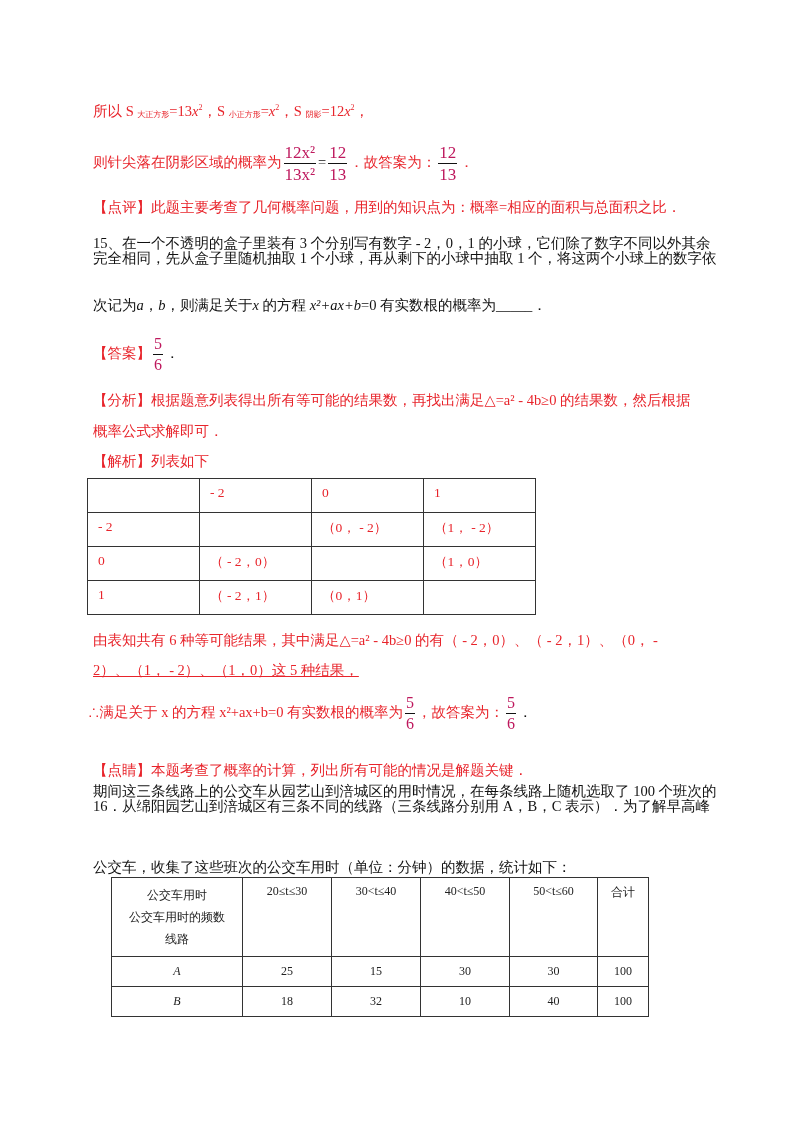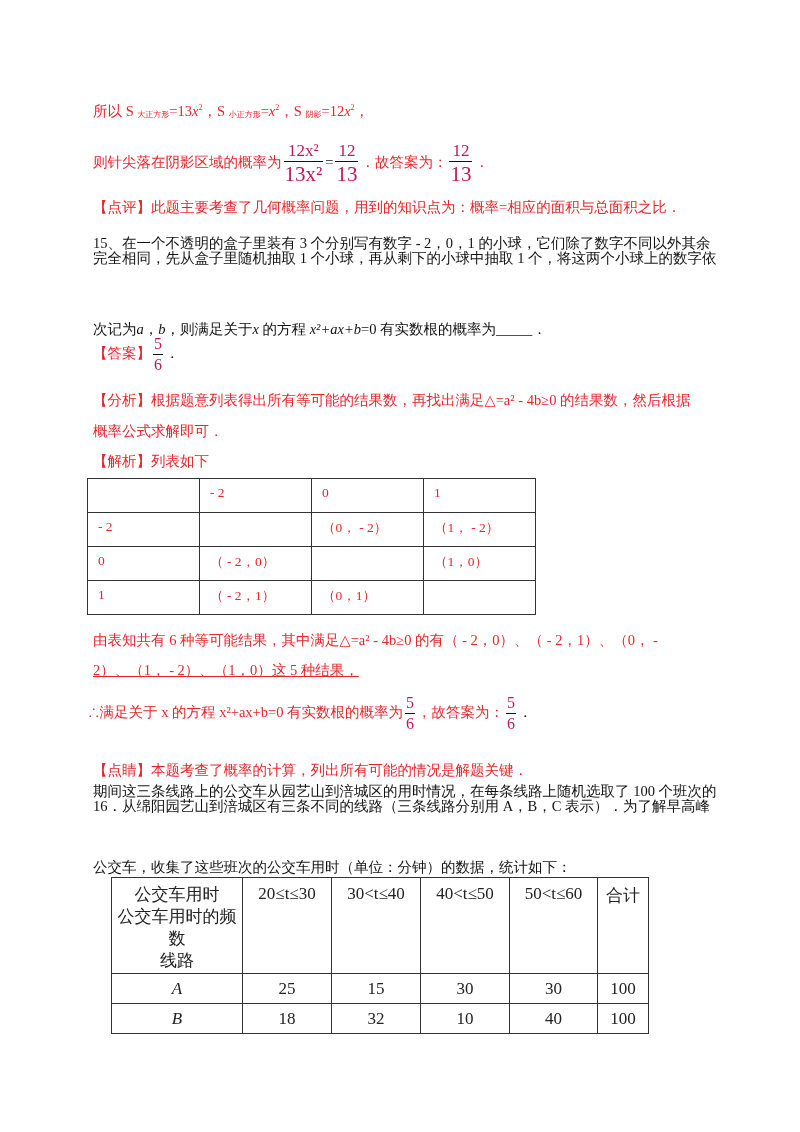--- a/index.html
+++ b/index.html
@@ -5,28 +5,28 @@
   html, body { margin:0; padding:0; background:#ffffff; }
   body { width:800px; height:1132px; position:relative; overflow:hidden;
          font-family:"Liberation Serif","DejaVu Serif",serif; color:#111; }
   .red { color:#e8242b; }
   .line { position:absolute; left:93px; font-size:14.5px; white-space:nowrap; line-height:20px; }
   .sub { font-size:8px; vertical-align:-1px; }
   .sup { font-size:8px; vertical-align:6px; }
   .it { font-style:italic; }
   .frac { display:inline-flex; flex-direction:column; align-items:center; vertical-align:middle; line-height:1; margin:0 2px; color:#be185d; }
   .frac .num { padding:0 1px 2px; font-size:17px; }
-  .frac .den { border-top:1px solid #111; padding:2px 1px 0; font-size:21px; }
+  .frac .den { border-top:1px solid #111; padding:2px 1px 0; font-size:17px; }
   .frac.sm .num, .frac.sm .den { font-size:16px; }
   table { border-collapse:collapse; position:absolute; }
   #t1 { left:87px; top:478px; }
   #t1 td { border:1.5px solid #333; height:34px; width:112px; font-size:13.5px; color:#e8242b; padding:0 0 0 10px; vertical-align:top; padding-top:6px; box-sizing:border-box; }
   #t1 td.c2 { padding-left:24px; }
   #t2 { left:111px; top:877px; }
-  #t2 td { border:1.5px solid #333; font-size:17px; text-align:center; box-sizing:border-box; color:#222; }
+  #t2 td { border:1.5px solid #333; font-size:12px; text-align:center; box-sizing:border-box; color:#222; }
   #t2 .hrow td { height:79px; vertical-align:top; padding-top:6px; }
   #t2 .drow td { height:30px; vertical-align:middle; }
   .hdr-corner { line-height:22px; }
 </style>
 </head>
 <body>
 
 <div class="line red" style="top:98px;">
   <span>所以 S </span><span class="sub">大正方形</span><span>=13</span><span class="it">x</span><span class="sup">2</span><span>，S </span><span class="sub">小正方形</span><span>=</span><span class="it">x</span><span class="sup">2</span><span>，S </span><span class="sub">阴影</span><span>=12</span><span class="it">x</span><span class="sup">2</span><span>，</span>
 </div>
@@ -41,21 +41,21 @@
     </span><span>．故答案为：</span><span class="frac">
       <span class="num">12</span>
       <span class="den">13</span>
     </span><span>．</span>
 </div>
 
 <div class="line red" style="top:197px;">【点评】此题主要考查了几何概率问题，用到的知识点为：概率=相应的面积与总面积之比．</div>
 
 <div class="line" style="top:233px;">15、在一个不透明的盒子里装有 3 个分别写有数字 - 2，0，1 的小球，它们除了数字不同以外其余</div>
 <div class="line" style="top:248px;">完全相同，先从盒子里随机抽取 1 个小球，再从剩下的小球中抽取 1 个，将这两个小球上的数字依</div>
-<div class="line" style="top:295px;margin-top:24px;">
+<div class="line" style="top:295px;">
   <span>次记为</span><span class="it">a</span><span>，</span><span class="it">b</span><span>，则满足关于</span><span class="it">x</span><span> 的方程 </span><span class="it">x²+ax+b</span><span>=0 有实数根的概率为_____．</span>
 </div>
 
 <div class="line red" style="top:333px; line-height:40px;">
   <span>【答案】</span><span class="frac sm">
       <span class="num">5</span>
       <span class="den">6</span>
     </span><span style="color:#111">．</span>
 </div>
 

